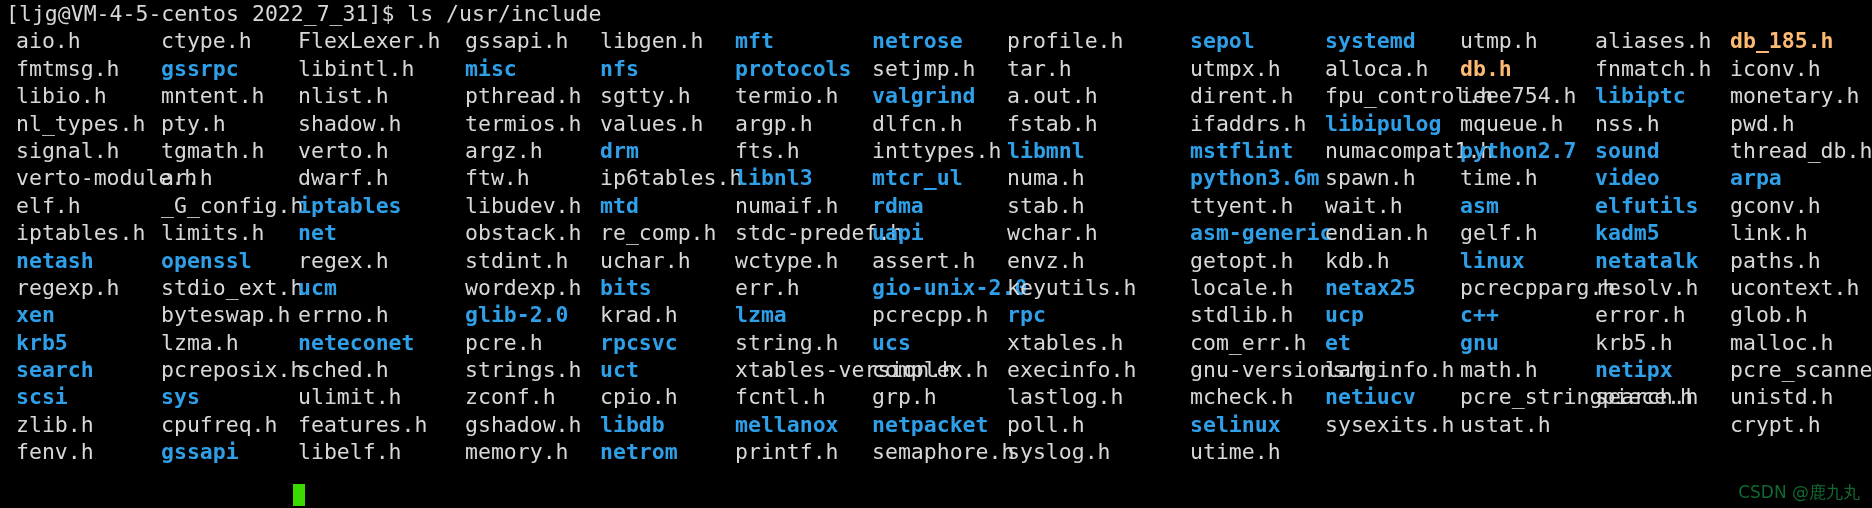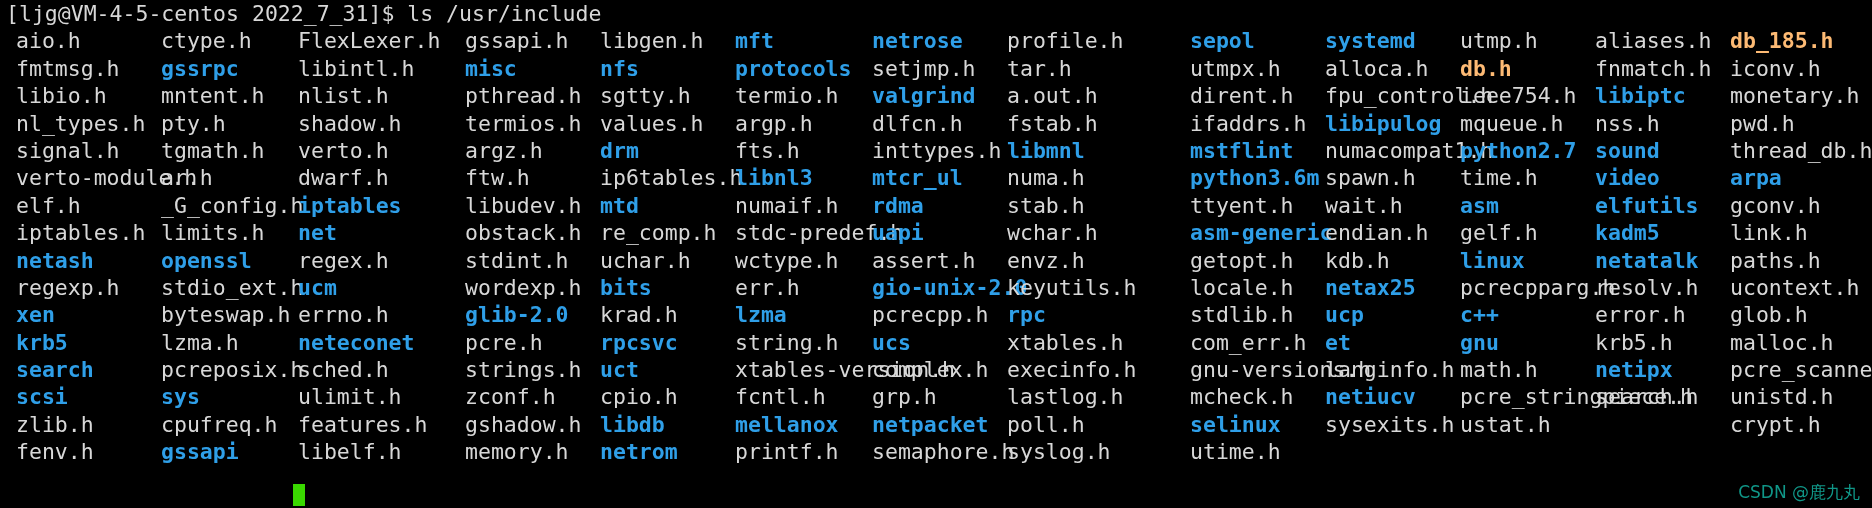--- a/index.html
+++ b/index.html
@@ -55,21 +55,21 @@
     left: 293px;
     top: 484px;
     width: 12px;
     height: 22px;
     background: #3ad900;
   }
   #watermark {
     position: absolute;
     right: 12px;
     bottom: 4px;
-    color: #14b8a6;
+    color: #15803d;
     font-family: "DejaVu Sans", "Liberation Sans", sans-serif;
     font-size: 17px;
     opacity: 0.82;
   }
 </style>
 </head>
 <body>
 
 <div id="terminal">
 

